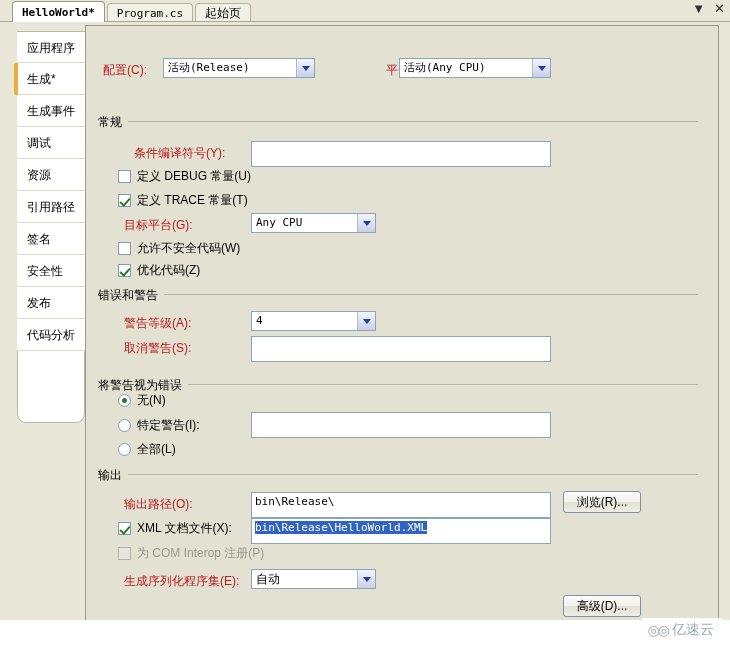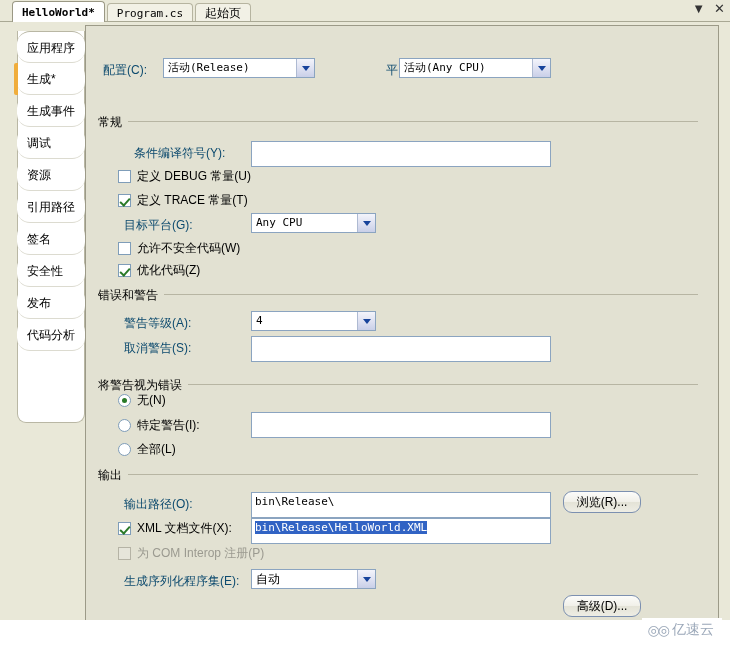--- a/index.html
+++ b/index.html
@@ -76,41 +76,40 @@
   .catlist { position: absolute; left: 17px; top: 9px; width: 68px; }
   .catitem {
     position: relative;
     height: 32px; line-height: 32px;
     padding-left: 10px;
     background: #ffffff;
     border-bottom: 1px solid #dcdbd0;
     font-size: 12px;
     color: #000;
     white-space: nowrap;
-    border-radius: 13px;
   }
   .catitem:first-child { border-top: 1px solid #b9b7a4; }
   .catitem.active::before {
     content: "";
     position: absolute; left: -3px; top: 0px; width: 4px; height: 32px;
     background: #f0ad3c;
     border-radius: 2px 0 0 2px;
   }
   .catitem.active { background: #ffffff; font-weight: normal; }
 
   
   .panel {
     position: absolute; left: 85px; top: 3px; width: 634px; height: 600px;
     background: #e2e1d2;
     border: 1px solid #9c9a88;
   }
   .panel-inner { position: relative; width: 100%; height: 100%; }
 
   
-  .lbl { position: absolute; font-size: 12px; color: #0c4a6e; white-space: nowrap; }
+  .lbl { position: absolute; font-size: 12px; color: #b91c1c; white-space: nowrap; }
 
   
   .group { position: absolute; height: 14px; }
   .group .gtitle { font-size: 12px; color: #000; background: transparent; padding-right: 6px; white-space: nowrap; }
   .group .grule {
     position: absolute; left: 0; top: 7px; height: 1px; background: #b7b5a3; width: 100%;
     z-index: 0;
   }
   .group .gtitle { position: relative; z-index: 1; display: inline-block; background: #e2e1d2; }
 
@@ -193,21 +192,21 @@
     background: #2a7a28;
   }
   .rb .rbtext { font-size: 12px; white-space: nowrap; }
 
   
   .btn {
     position: absolute;
     height: 22px;
     background: linear-gradient(to bottom, #fcfcfa 0%, #f1f0e9 48%, #e4e3d7 52%, #eeede4 100%);
     border: 1px solid #7c90b0;
-    border-radius: 9px;
+    border-radius: 3px;
     display: flex; align-items: center; justify-content: center;
     font-size: 12px;
     color: #000;
     white-space: nowrap;
   }
 
   
   .watermark {
     position: absolute; right: 8px; bottom: 6px;
     display: flex; align-items: center; gap: 4px;

